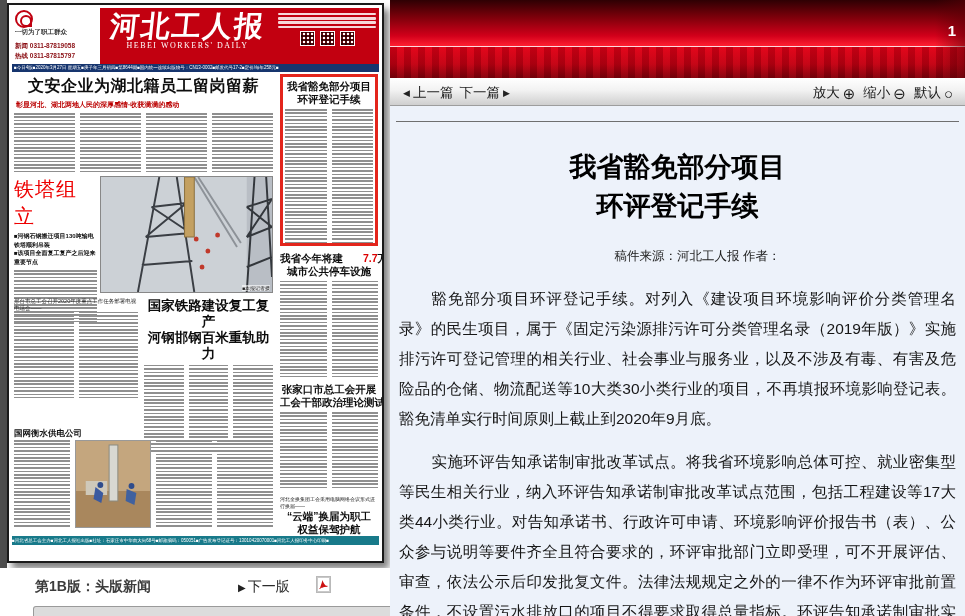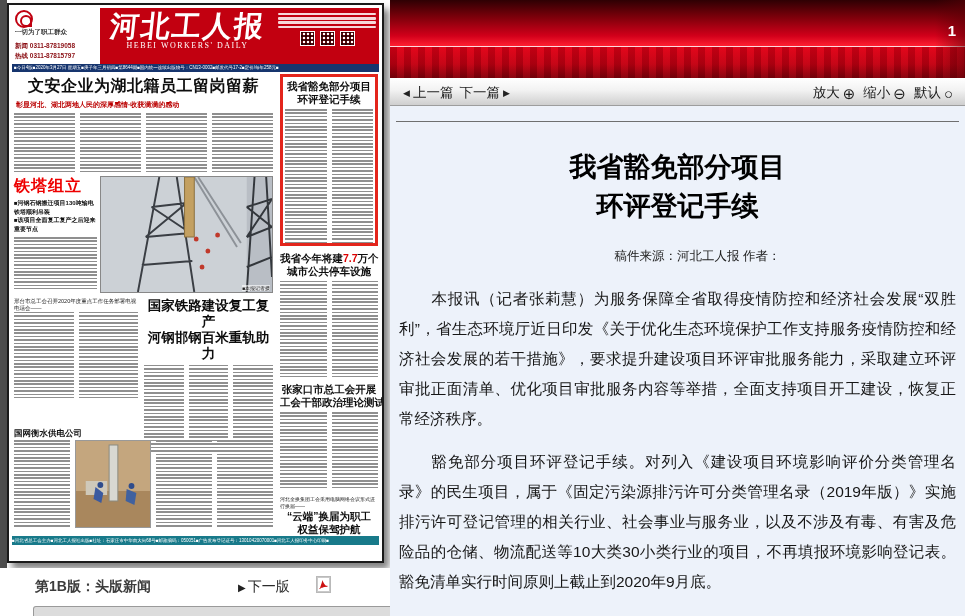--- a/index.html
+++ b/index.html
@@ -41,21 +41,21 @@
 
   .fl { background:repeating-linear-gradient(180deg,#8f8f8f 0,#8f8f8f 1.5px,transparent 1.5px,transparent 3.4px); }
   .cols { display:flex; gap:5px; }
   .cols > div { flex:1; }
 
   .a1-title { font-size:16px; font-weight:bold; color:#0d0d0d; letter-spacing:.5px; text-align:center; line-height:24px; }
   .a1-sub { font-size:7px; color:#b00; font-weight:bold; margin:2px 0 3px 2px; }
 
   .photo-row { display:flex; margin-top:3px; height:117px; }
   .photo-left { width:86px; padding-right:3px; }
-  .a2-title { color:#e00; font-weight:bold; font-size:16px; letter-spacing:1px; }
+  .a2-title { color:#e00; font-weight:normal; font-size:20px; letter-spacing:1px; }
   .a2-bullets { font-size:6px; font-weight:bold; color:#111; line-height:1.45; margin:2px 0 3px 0; }
   .photo1 { flex:1; border:1px solid #888; position:relative; overflow:hidden; }
   .a2-cap { position:absolute; right:2px; bottom:1px; font-size:5px; color:#222; background:rgba(255,255,255,.6); }
 
   .mid-band { display:flex; gap:6px; margin-top:5px; height:128px; }
   .mb-left { width:124px; }
   .a3-pre { font-size:5.5px; color:#222; line-height:1.3; }
   .a3-title { font-size:12.5px; font-weight:bold; color:#0d0d0d; line-height:15px; margin:2px 0 3px 0; }
   .mb-right { flex:1; }
   .a4-title { font-size:13.5px; font-weight:bold; color:#0d0d0d; text-align:center; line-height:16px; margin-bottom:3px; }
@@ -64,21 +64,21 @@
   .a9-org { font-size:8.5px; font-weight:bold; color:#111; }
   .a9-title { font-size:14.5px; font-weight:bold; color:#d80000; letter-spacing:.3px; line-height:17px; margin:1px 0 3px 0; }
   .bot-cols { display:flex; gap:5px; height:88px; }
   .bot-cols .fl { flex:1; }
   .photo2 { width:76px; position:relative; border:1px solid #999; overflow:hidden; flex:0 0 auto; }
 
   .hl-box { border:3px solid #e3251c; padding:3px 2px; height:172px; overflow:hidden; }
   .rc-title { font-size:10.5px; font-weight:bold; color:#0d0d0d; text-align:center; line-height:13px; white-space:nowrap; }
   .rc-sec { margin-top:6px; }
   .rc-pre { font-size:5px; color:#222; line-height:1.3; margin-bottom:1px; }
-  .red-num { color:#d00; }
+  .red-num { color:#d00;padding-left:20px; }
 
   .teal-strip { height:9px; background:#187a8a; color:#fff; font-size:4.5px; line-height:9px;
      white-space:nowrap; overflow:hidden; margin-top:2px; }
 
   
   .bottom-bar { position:absolute; left:0; top:568px; width:390px; height:46px; background:#fff; }
   .edition { position:absolute; left:35px; top:10px; font-size:14px; font-weight:bold; color:#3c3c3c; }
   .next-page { position:absolute; left:238px; top:10px; font-size:14px; color:#2b2b2b; cursor:pointer; }
   .next-page .tri { font-size:10px; color:#222; margin-right:2px; }
   .pdf-btn { position:absolute; left:316px; top:8px; width:15px; height:17px; background:#fff;
@@ -336,19 +336,18 @@
   </div>
 
   <div id="article">
     <div class="art-rule"></div>
     <div class="art-title">
       <div>我省豁免部分项目</div>
       <div>环评登记手续</div>
     </div>
     <div class="art-meta">稿件来源：河北工人报  作者：</div>
     <div class="art-body">
-      <p>本报讯（记者张莉慧）为服务保障全省取得疫情防控和经济社会发展“双胜利”，省生态环境厅近日印发《关于优化生态环境保护工作支持服务疫情防控和经济社会发展的若干措施》，要求提升建设项目环评审批服务能力，采取建立环评审批正面清单、优化项目审批服务内容等举措，全面支持项目开工建设，恢复正常经济秩序。</p>
       <p>豁免部分项目环评登记手续。对列入《建设项目环境影响评价分类管理名录》的民生项目，属于《固定污染源排污许可分类管理名录（2019年版）》实施排污许可登记管理的相关行业、社会事业与服务业，以及不涉及有毒、有害及危险品的仓储、物流配送等10大类30小类行业的项目，不再填报环境影响登记表。豁免清单实行时间原则上截止到2020年9月底。</p>
       <p>实施环评告知承诺制审批改革试点。将我省环境影响总体可控、就业密集型等民生相关行业，纳入环评告知承诺制审批改革试点范围，包括工程建设等17大类44小类行业。对告知承诺书、行政许可申请、环境影响评价报告书（表）、公众参与说明等要件齐全且符合要求的，环评审批部门立即受理，可不开展评估、审查，依法公示后印发批复文件。法律法规规定之外的一律不作为环评审批前置条件，不设置污水排放口的项目不得要求取得总量指标。环评告知承诺制审批实行时间原则上截止到2020年9月底。</p>
     </div>
   </div>
 
 </div>
 
 </body></html>

